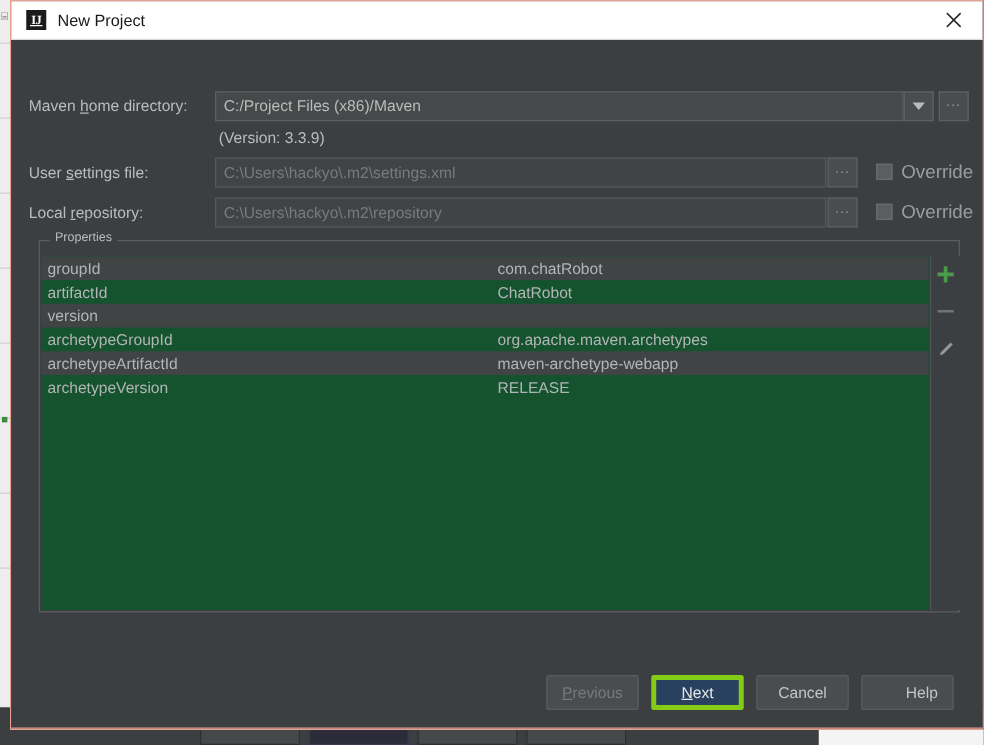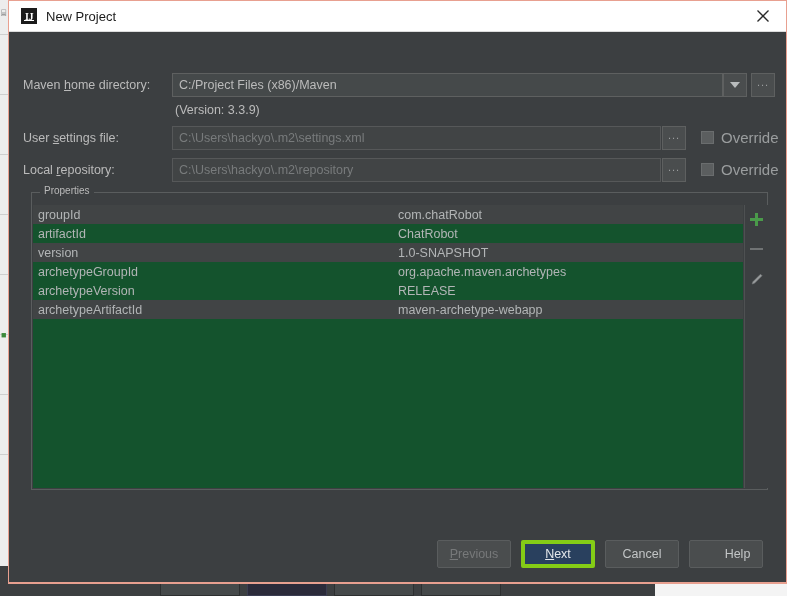--- a/index.html
+++ b/index.html
@@ -378,33 +378,32 @@
     <div class="prop-row alt">
           <div class="prop-key">groupId</div>
           <div class="prop-val">com.chatRobot</div>
         </div>
         <div class="prop-row">
           <div class="prop-key">artifactId</div>
           <div class="prop-val">ChatRobot</div>
         </div>
         <div class="prop-row alt">
           <div class="prop-key">version</div>
-          <div class="prop-val">1.0-SNAPSHOT</div>
         </div>
         <div class="prop-row">
           <div class="prop-key">archetypeGroupId</div>
           <div class="prop-val">org.apache.maven.archetypes</div>
         </div>
+        <div class="prop-row alt">
+          <div class="prop-key">archetypeArtifactId</div>
+          <div class="prop-val">maven-archetype-webapp</div>
+        </div>
         <div class="prop-row">
           <div class="prop-key">archetypeVersion</div>
           <div class="prop-val">RELEASE</div>
-        </div>
-        <div class="prop-row alt">
-          <div class="prop-key">archetypeArtifactId</div>
-          <div class="prop-val">maven-archetype-webapp</div>
         </div>
         <div class="table-filler"></div>
       </div>
 
     <div id="props-toolbar">
       <div class="tool-btn">
         <span class="plus-icon"></span>
       </div>
       <div class="tool-btn">
         <span class="minus-icon"></span>

